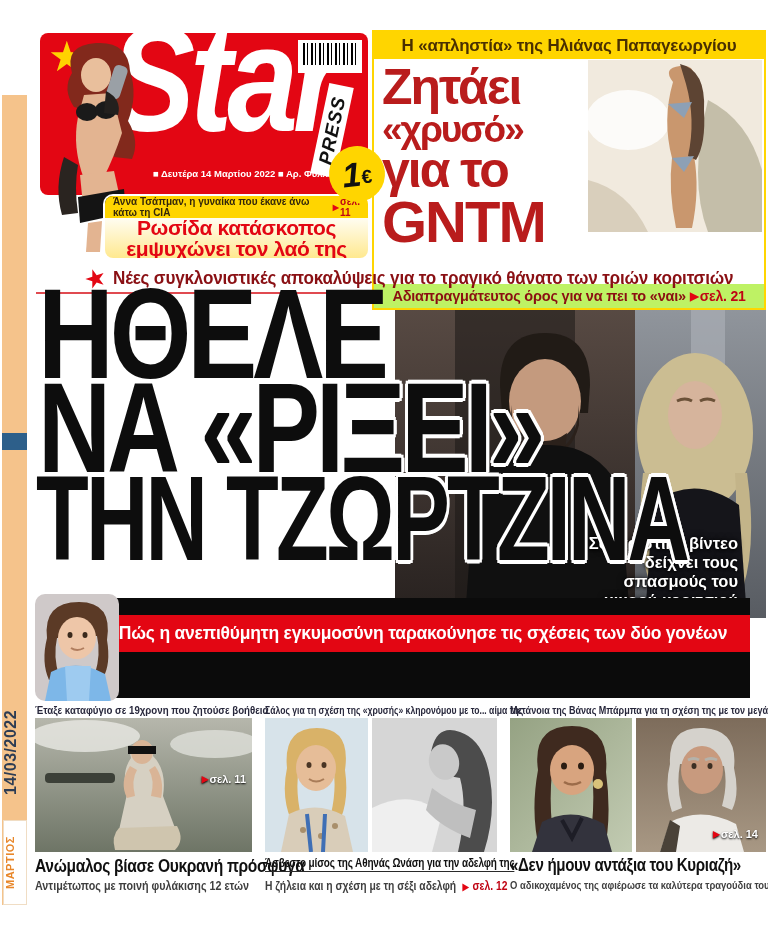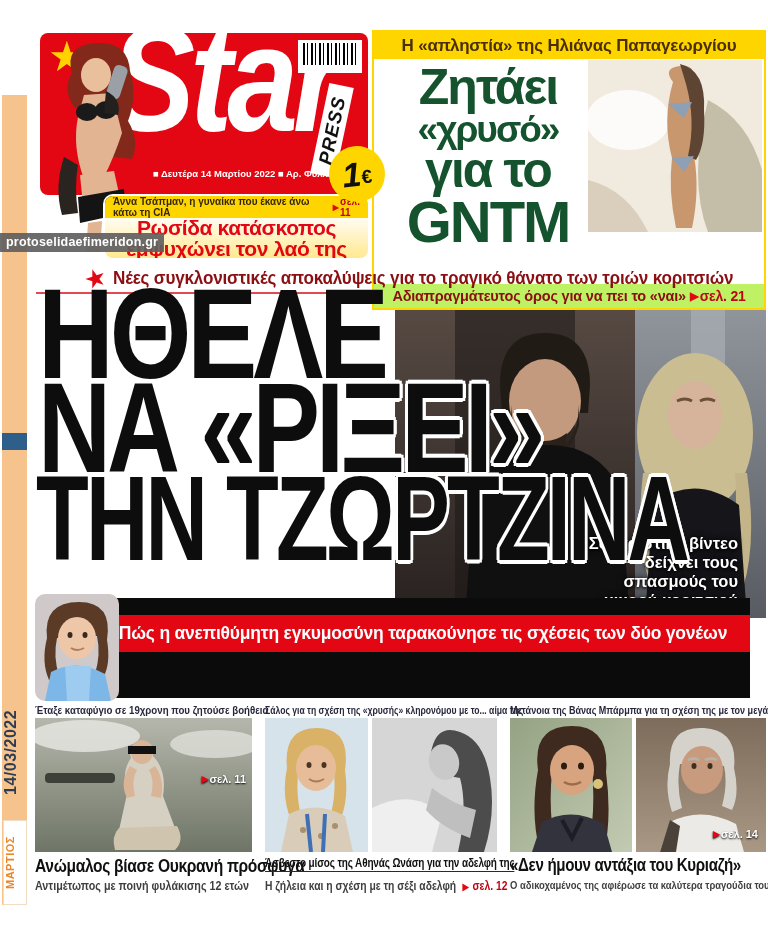--- a/index.html
+++ b/index.html
@@ -52,21 +52,21 @@
             align-items:center;justify-content:center;color:#e30613;font-weight:800;font-size:21px;
             line-height:1.0;letter-spacing:-.4px;}
   .pagejump{color:#c00514;font-weight:700;}
   .arr{color:#e30613;font-size:.8em;margin:0 1px 0 4px;}
 
   
   .gntm-box{left:372px;top:30px;width:394px;height:280px;background:#fff;z-index:2;
             border:2px solid #ffd500;}
   .gntm-top{position:absolute;left:0;top:0;width:100%;height:27px;background:#ffd500;text-align:center;
             line-height:27px;font-weight:700;font-size:17px;color:#4a3000;letter-spacing:-.2px;}
-  .gntm-title{position:absolute;left:8px;top:32px;width:212px;color:#14532d;font-weight:900;text-align:center;}
+  .gntm-title{position:absolute;left:8px;top:32px;width:212px;color:#b91c1c;font-weight:900;}
   .gntm-title div{line-height:.95;letter-spacing:-2px;}
   .g1{font-size:50px;} .g2{font-size:37px;} .g3{font-size:50px;} .g4{font-size:58px;letter-spacing:0;}
   .gntm-photo{position:absolute;right:2px;top:28px;width:174px;height:172px;overflow:hidden;}
   .gntm-bottom{position:absolute;left:0;bottom:0;width:100%;height:24px;background:#bef264;
                display:flex;align-items:center;justify-content:center;font-weight:800;
                font-size:14.5px;color:#8a0f12;letter-spacing:-.2px;}
 
   
   .banner{left:84px;top:266px;display:flex;align-items:center;z-index:2;}
   .banner-star{color:#e30613;font-size:25px;transform:rotate(-18deg);margin-right:7px;line-height:1;}
@@ -128,21 +128,20 @@
 </head>
 <body>
 
 <div id="page">
 
   <div class="abs side-strip"></div>
   <div class="abs side-blue"></div>
   <div class="abs side-date">14/03/2022</div>
   <div class="abs side-month">ΜΑΡΤΙΟΣ</div>
 
-  <div class="abs watermark">protoselidaefimeridon.gr</div>
 
   <div class="abs logo-box"></div>
   <div class="abs logo-star-glyph">★</div>
   <div class="abs logo-text">Star</div>
   <div class="abs anna-photo">
     <svg width="112" height="215" viewBox="0 0 112 215">
       <path d="M28 36 Q20 8 52 6 Q84 4 86 34 Q94 58 84 84 Q96 104 88 122 L70 120 Q60 96 60 78 L30 70 Q18 52 28 36" fill="#82291c"></path>
       <ellipse cx="52" cy="38" rx="15" ry="17" fill="#e9bf9c"></ellipse>
       <path d="M40 58 L68 56 L78 96 Q70 120 60 140 L40 142 Q28 110 34 80 Z" fill="#e3b491"></path>
       <ellipse cx="43" cy="75" rx="11" ry="9" fill="#1a1a1a"></ellipse>

